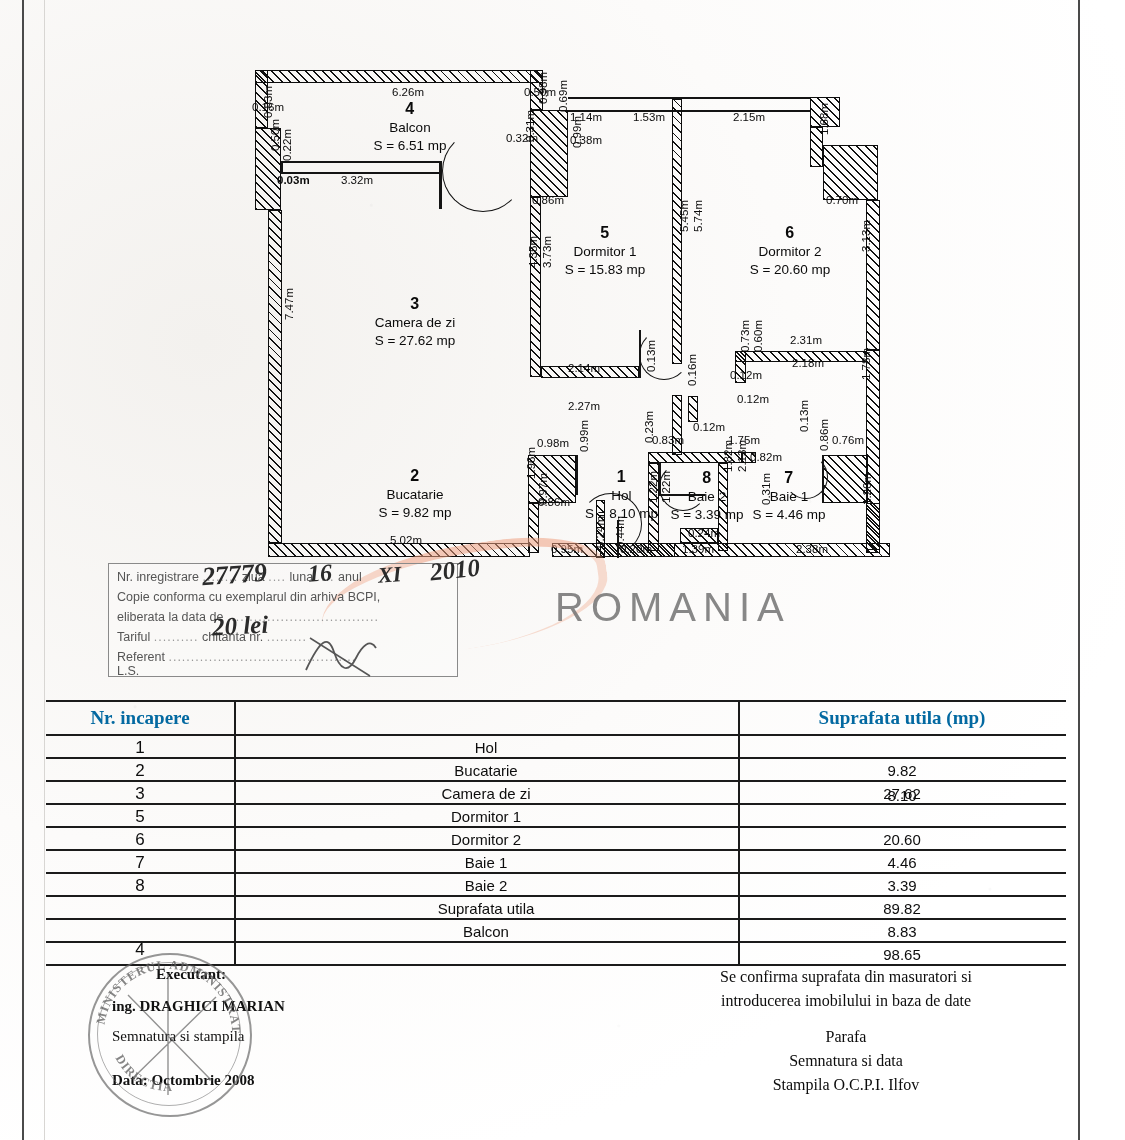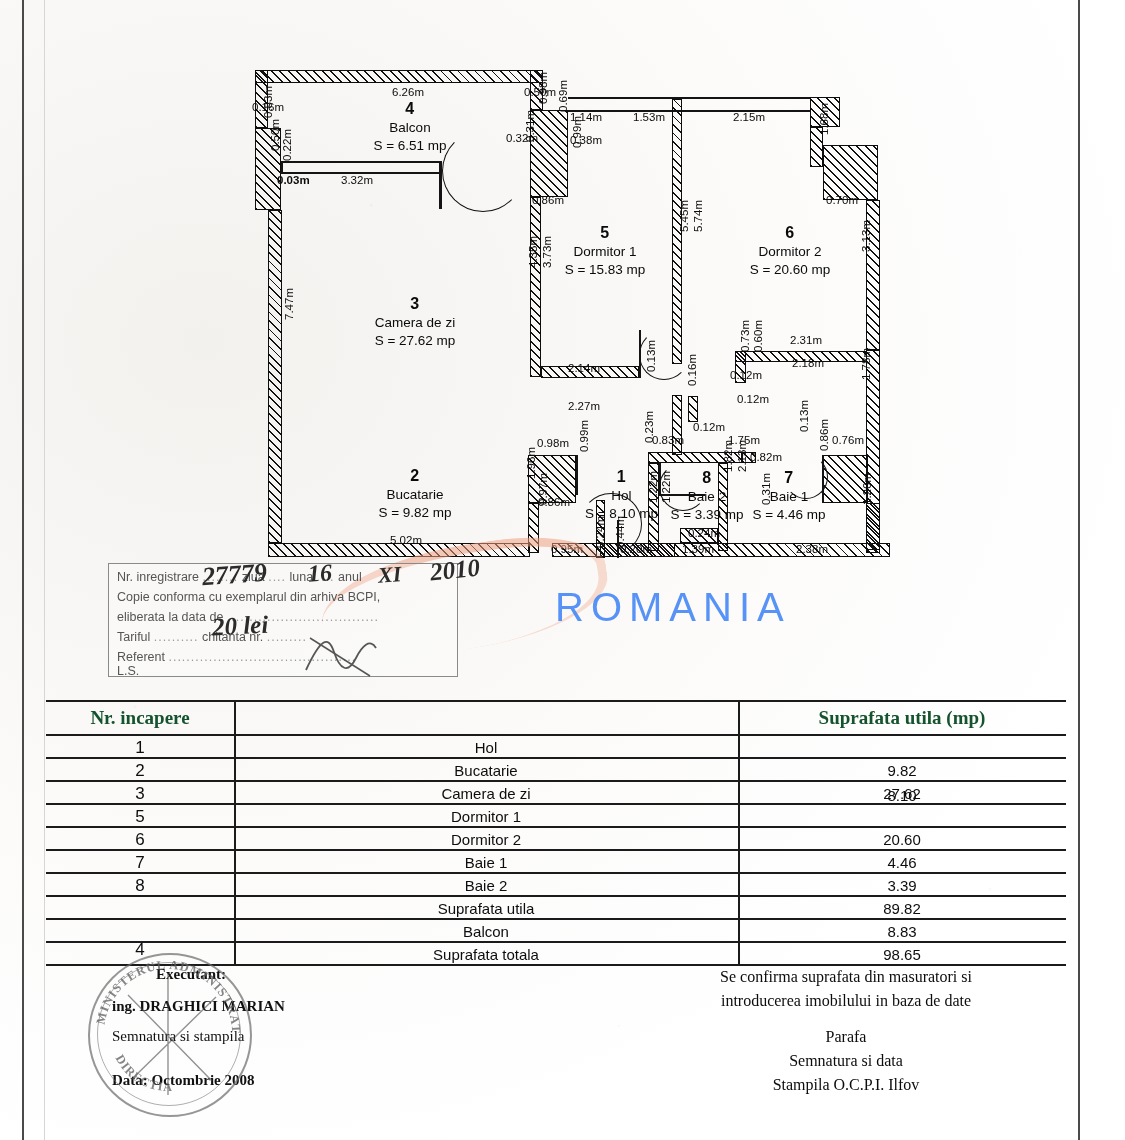--- a/index.html
+++ b/index.html
@@ -43,40 +43,40 @@
   .roomlabel .nm{font-size:13.5px;}
   .roomlabel .ar{font-size:13.5px;}
   .dim{position:absolute;font-size:11.5px;color:#0c0c0c;white-space:nowrap;
        font-family:"Liberation Sans", sans-serif;}
   .dim.v{transform:rotate(-90deg);transform-origin:left top;}
   .door{position:absolute;border:1.5px solid #111;border-radius:50%;
         background:transparent;}
 
   
   #watermark{position:absolute;left:555px;top:585px;font-size:40px;
-     letter-spacing:7px;color:#3b82f6;opacity:.85;font-family:"Liberation Sans",sans-serif;}
+     letter-spacing:7px;color:#737373;opacity:.85;font-family:"Liberation Sans",sans-serif;}
   #wm-swoosh{position:absolute;left:320px;top:545px;width:280px;height:95px;
      border-top:9px solid rgba(238,160,130,.55);
      border-right:9px solid rgba(238,160,130,.35);
      border-radius:60% 40% 55% 45%;transform:rotate(-8deg);}
 
   
   #regbox{position:absolute;left:108px;top:563px;width:348px;height:112px;
      border:1px solid #8a8a8a;background:rgba(255,255,255,.25);}
   #regbox .line{position:absolute;left:8px;font-size:12.5px;color:#555;white-space:nowrap;}
   .dotfill{letter-spacing:1px;color:#9a9a9a;}
   .hand{position:absolute;color:#2b2b2b;font-family:"Liberation Serif",serif;
         font-style:italic;font-weight:bold;}
 
   
   #tbl{position:absolute;left:46px;top:700px;width:1020px;height:248px;}
   .trow{position:absolute;left:0;width:1020px;height:1.6px;background:#1b1b1b;}
   .tvline{position:absolute;width:1.6px;background:#1b1b1b;}
   .th{position:absolute;text-align:center;font-family:"Liberation Serif",serif;
-      font-weight:bold;font-size:19px;color:#14532d;}
+      font-weight:bold;font-size:19px;color:#0369a1;}
   .tc{position:absolute;text-align:center;font-size:15px;color:#0d0d0d;
       font-family:"Liberation Sans",sans-serif;}
   .tc.nr{font-size:17px;}
 
   
   #footer{position:absolute;left:46px;top:948px;width:1020px;height:160px;}
   .foot-t{position:absolute;text-align:center;font-family:"Liberation Serif",serif;
       font-size:16px;color:#0c0c0c;white-space:nowrap;}
   .exec-t{position:absolute;font-family:"Liberation Serif",serif;font-size:15px;color:#111;white-space:nowrap;}
   .exec-t.b{font-weight:bold;}
@@ -368,21 +368,20 @@
   <div class="tc" style="left:188px;top:177px;width:504px;">Baie 2</div>
   <div class="tc" style="left:692px;top:177px;width:328px;">3.39</div>
 
   <div class="tc" style="left:188px;top:200px;width:504px;">Suprafata utila</div>
   <div class="tc" style="left:692px;top:200px;width:328px;">89.82</div>
 
   <div class="tc nr" style="left:0px;top:240px;width:188px;">4</div>
   <div class="tc" style="left:188px;top:223px;width:504px;">Balcon</div>
   <div class="tc" style="left:692px;top:223px;width:328px;">8.83</div>
 
-  <div class="tc" style="left:188px;top:246px;width:504px;">Suprafata totala</div>
   <div class="tc" style="left:692px;top:246px;width:328px;">98.65</div>
 </div>
 
 <div id="footer">
   <div class="exec-t b" style="left:110px;top:18px;">Executant:</div>
   <div class="exec-t b" style="left:66px;top:50px;">ing. DRAGHICI MARIAN</div>
   <div class="exec-t" style="left:66px;top:80px;">Semnatura si stampila</div>
   <div class="exec-t b" style="left:66px;top:124px;">Data: Octombrie 2008</div>
 
   <div class="foot-t" style="left:580px;top:20px;width:440px;font-family:Liberation Serif, serif;">Se confirma suprafata din masuratori si</div>

